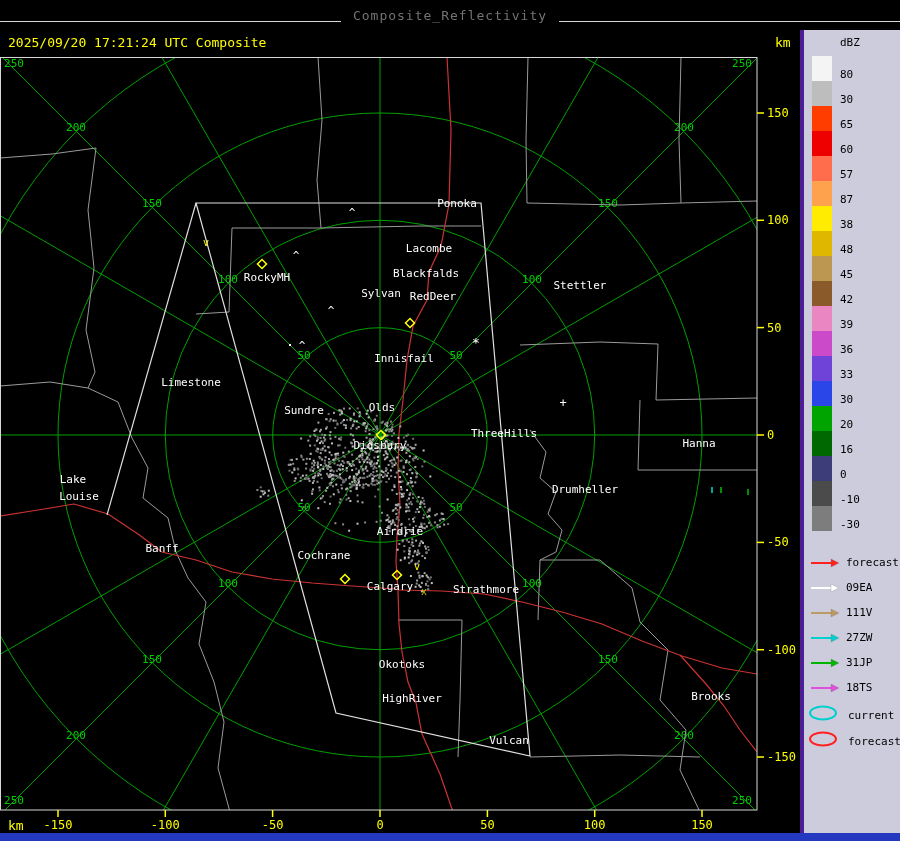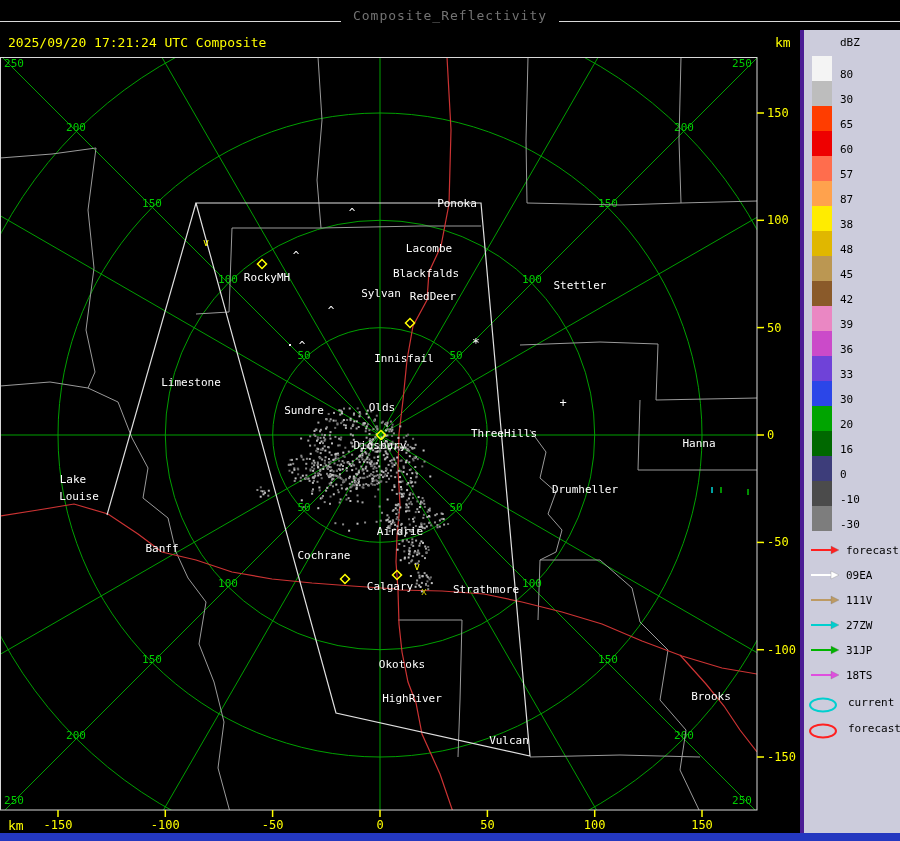--- a/index.html
+++ b/index.html
@@ -14,21 +14,21 @@
   .hdr{fill:#ffff00;font-size:13px;}
   .panel{position:absolute;top:30px;left:800px;width:100px;height:803px;background:#ccccdc;
          color:#000;font-size:11px;border-left:4px solid #4c1d95;z-index:4;}
   .dbz{position:absolute;top:6px;left:36px;}
   #colorbar-rows{position:absolute;top:26px;left:8px;}
   .cb-row{display:flex;align-items:flex-end;height:25px;}
   .sw{width:20px;height:25px;}
   .cb-val{margin-left:8px;}
   #legend-arrows{position:absolute;top:514px;left:6px;}
   #legend-ellipses{position:absolute;top:666px;left:2px;}
-  .leg-row{display:flex;align-items:flex-start;height:25px;}
+  .leg-row{display:flex;align-items:flex-end;height:25px;}
   .leg-row.ell{height:26px;}
   .leg-label{margin-left:6px;}
   .taskbar{position:absolute;left:0;top:833px;width:900px;height:8px;background:#2438c0;z-index:6;}
 </style>
 </head>
 <body>
 
 <div class="app">
 
   <div class="titlebar">

